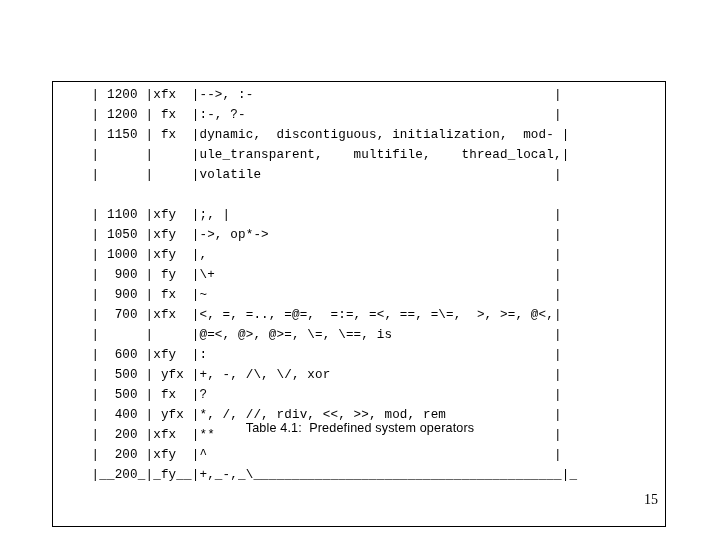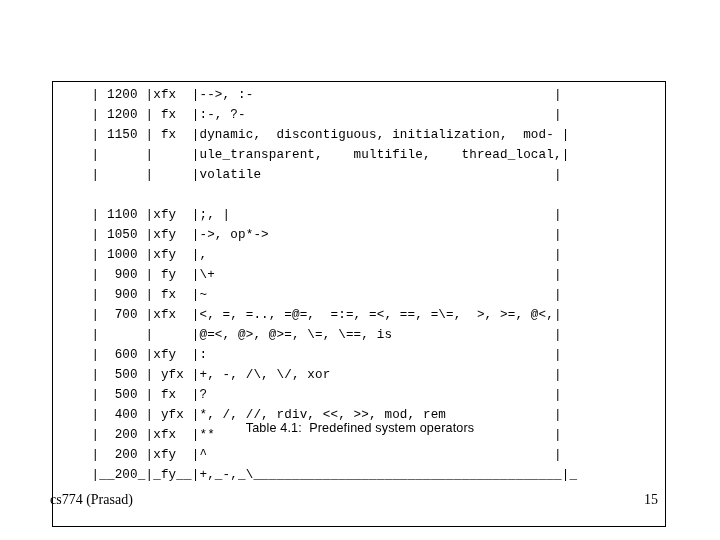--- a/index.html
+++ b/index.html
@@ -112,17 +112,16 @@
      |  500 | fx  |?                                             |
      |  400 | yfx |*, /, //, rdiv, &lt;&lt;, &gt;&gt;, mod, rem              |
      |  200 |xfx  |**                                            |
      |  200 |xfy  |^                                             |
      |__200_|_fy__|+,_-,_\________________________________________|_</pre>
   </div>
 
   <div id="table-caption">Table 4.1:  Predefined system operators</div>
 
   <div id="footer">
-    <span class="f-left">cs774 (Prasad)</span>
     <span class="f-right">15</span>
   </div>
 
 </div>
 
 </body></html>

